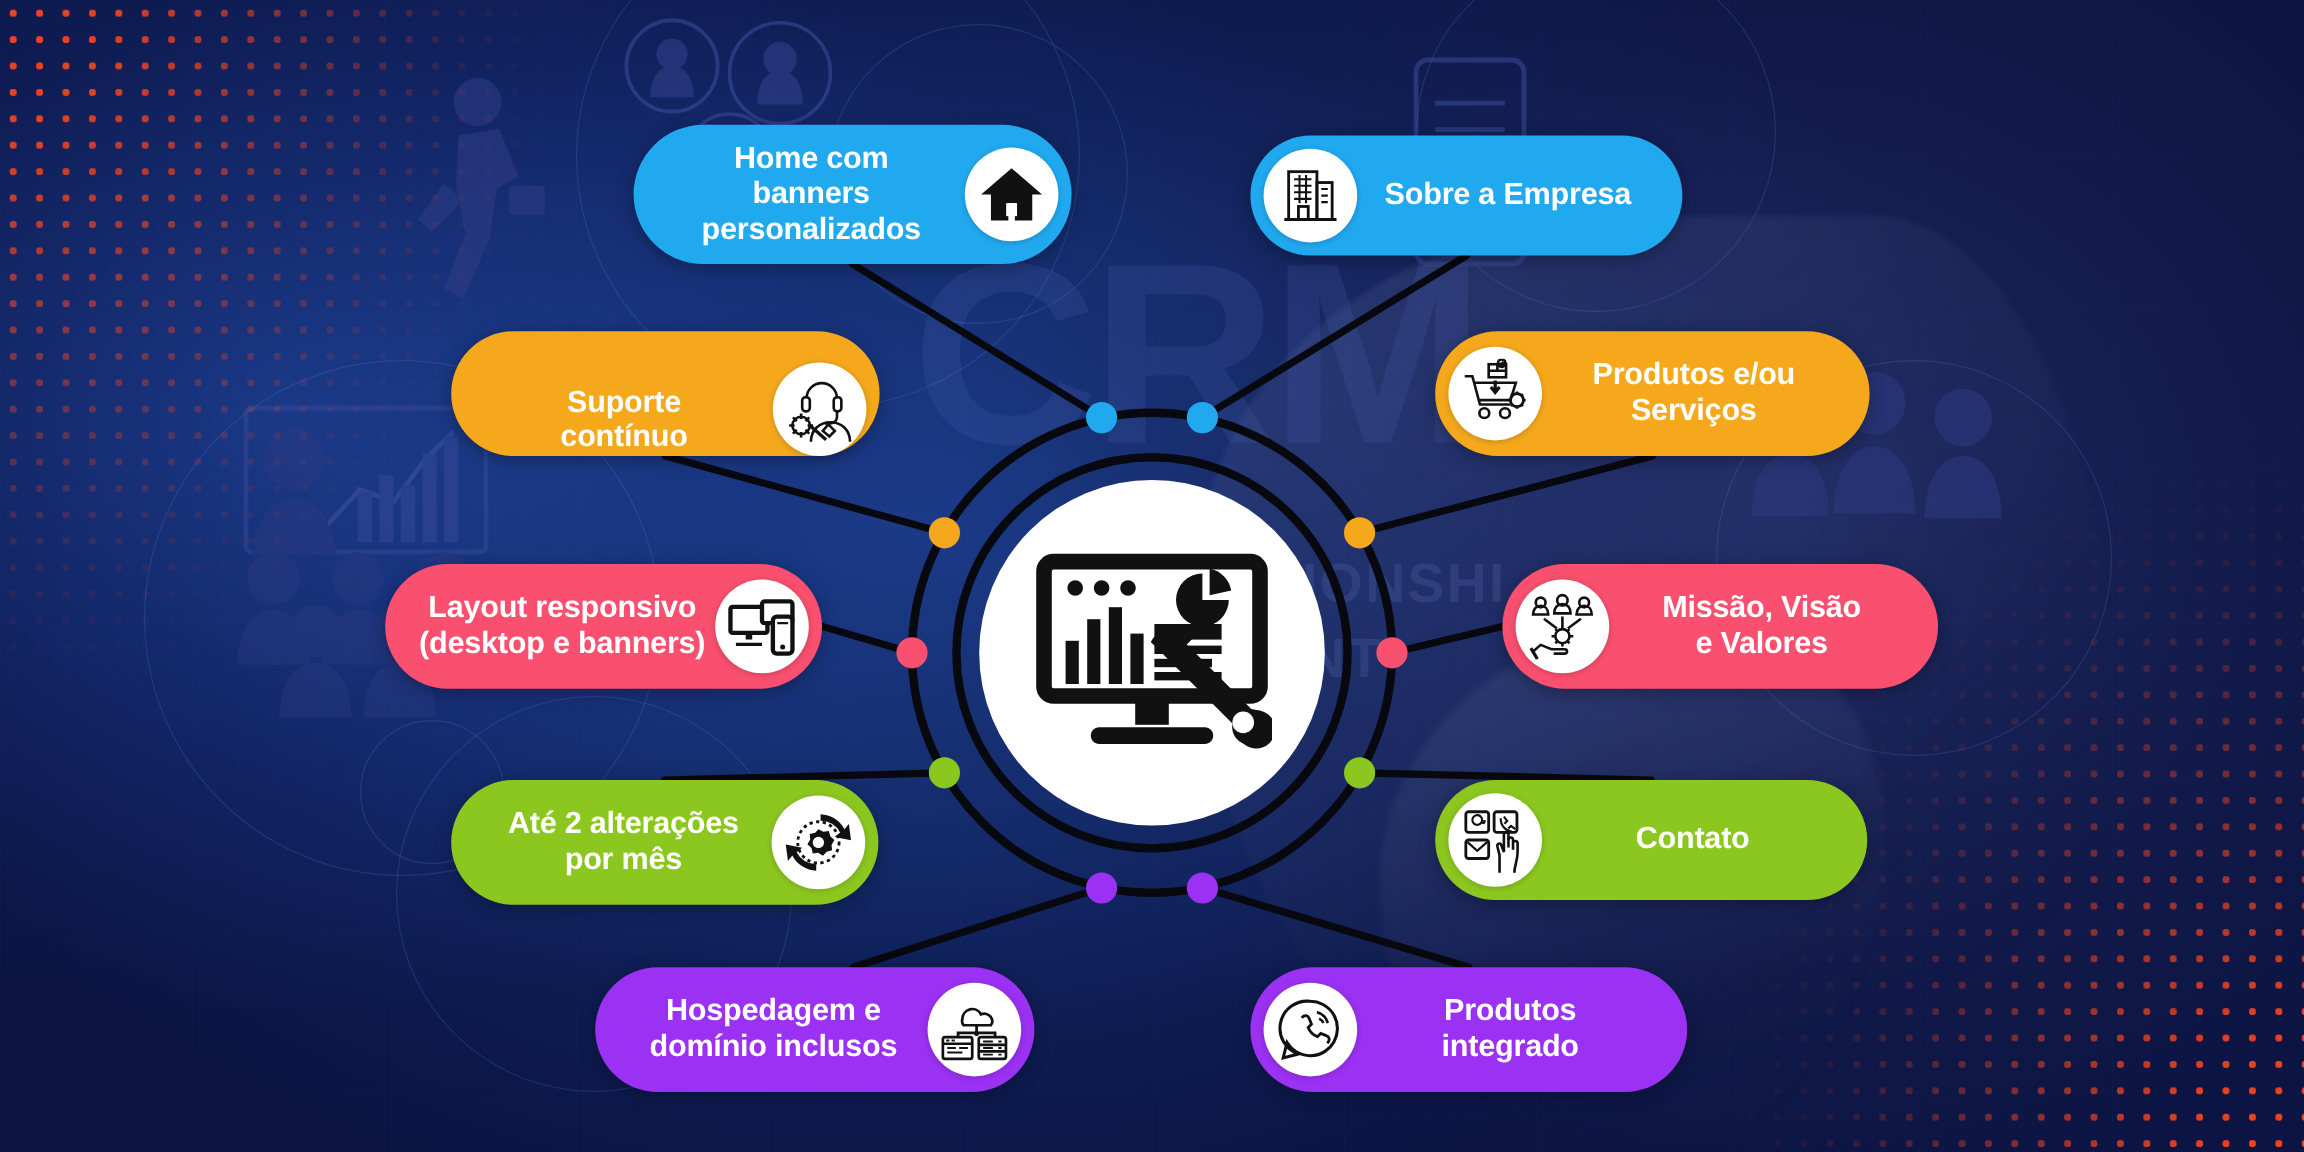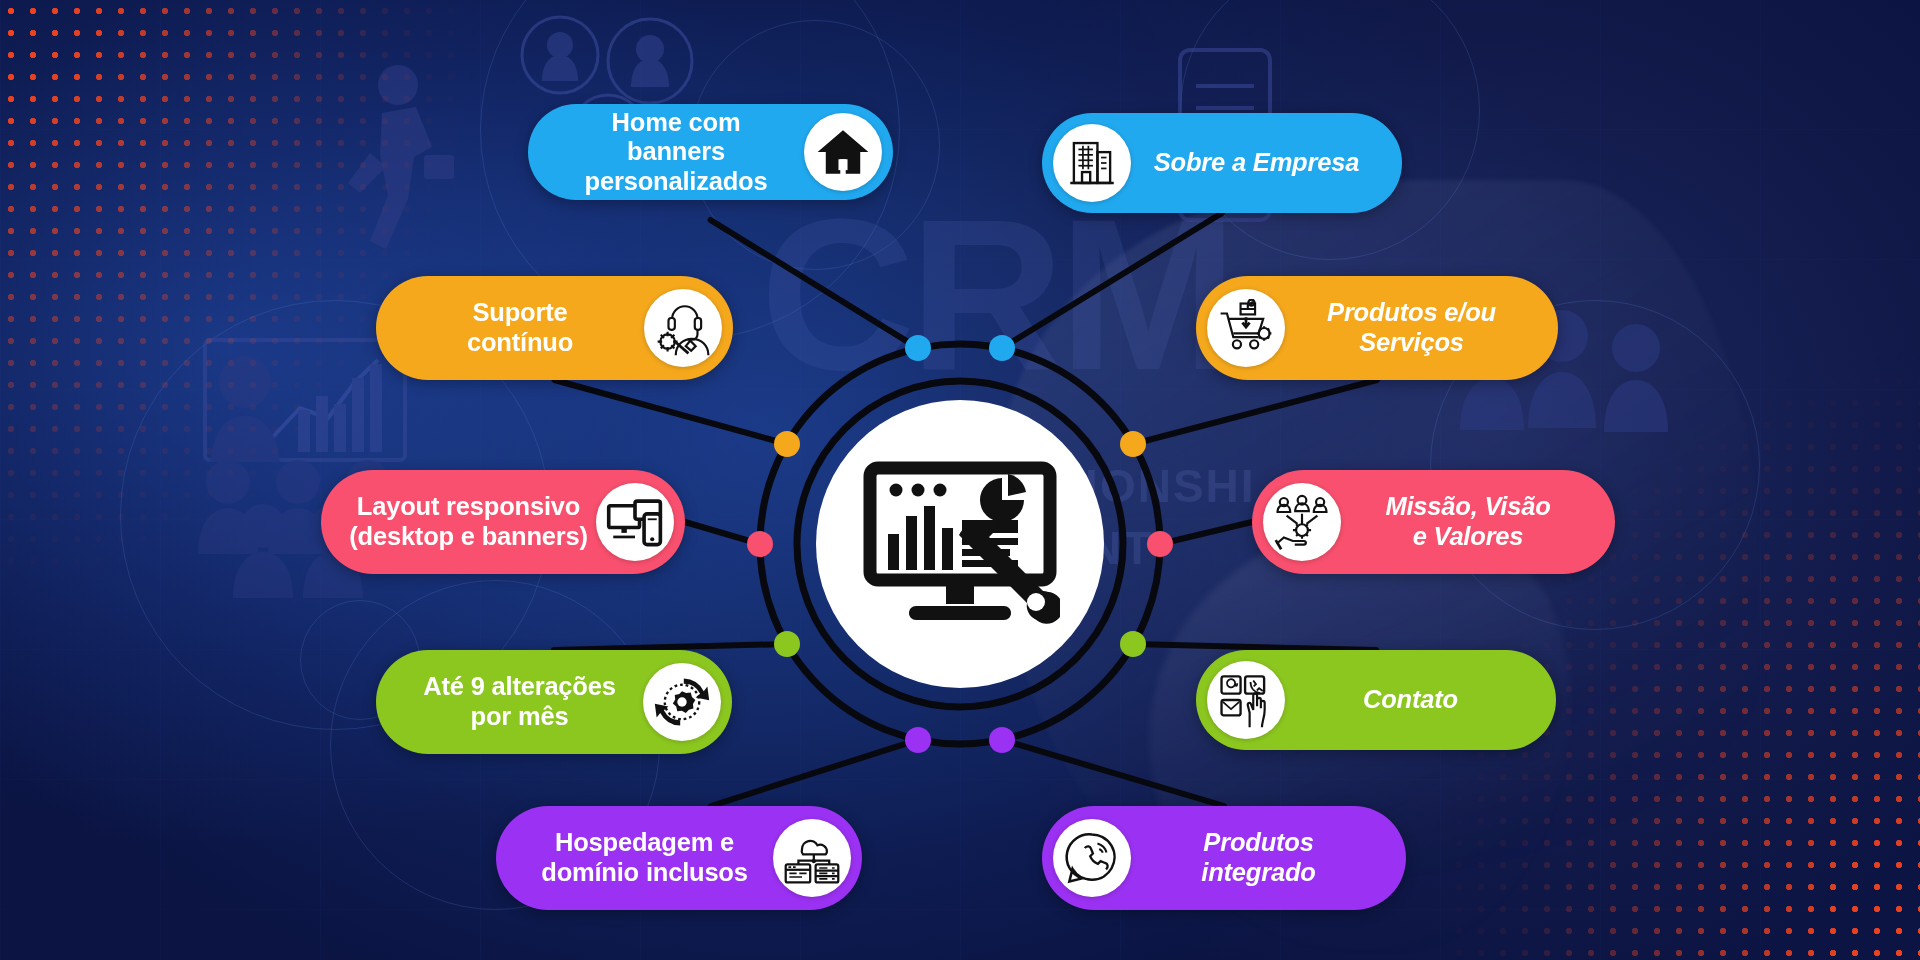--- a/index.html
+++ b/index.html
@@ -102,21 +102,21 @@
   
   .pill {
     position:absolute;
     display:flex; align-items:center;
     border-radius:64px;
     height:100px;
     z-index:8;
     box-shadow:0 3px 14px rgba(0,0,0,.30);
   }
   .pill.two-line { height:104px; }
-  .pill.three-line { height:96px; }
+  .pill.three-line { height:116px; }
   .pill-label {
     color:#ffffff;
     font-size:25.5px;
     font-weight:bold;
     line-height:1.16;
     text-align:center;
     white-space:pre-line;
     flex:1;
     padding:0 6px;
     letter-spacing:-.2px;
@@ -124,21 +124,21 @@
   .pill-icon {
     width:78px; height:78px;
     min-width:78px;
     border-radius:50%;
     background:#fff;
     display:flex; align-items:center; justify-content:center;
     box-shadow:0 1px 5px rgba(0,0,0,.20);
   }
   .pill-icon svg { width:58px; height:58px; display:block; }
   .pill.icon-right { padding:0 11px 0 20px; }
-  .pill.icon-left  { padding:0 20px 0 11px;font-style:italic; }
+  .pill.icon-left  { padding:0 20px 0 11px; }
   .pill.icon-left .pill-icon { order:-1; }
 
   
   .node {
     position:absolute;
     width:26px; height:26px;
     border-radius:50%;
     z-index:7;
   }
 </style>
@@ -332,21 +332,21 @@
               <line x1="28" y1="13" x2="28" y2="39"></line>
       <line x1="42" y1="26" x2="48" y2="26"></line>
               <line x1="42" y1="32" x2="48" y2="32"></line>
       <line x1="42" y1="38" x2="48" y2="38"></line>
     </g>
     <rect x="21" y="42" width="9" height="12"></rect>
             <line x1="8" y1="54" x2="56" y2="54" stroke-width="2.8"></line>
   </svg>
         </div>
       </div>
-      <div class="pill icon-right two-line" style="left: 376px; top: 276px; width: 357px; background: rgb(245, 168, 28);">
+      <div class="pill icon-right two-line" style="left: 376px; top: 276px; width: 357px; background: rgb(245, 168, 28); align-items: flex-end;">
         <div class="pill-label">Suporte
 contínuo</div>
         <div class="pill-icon">
           <svg viewBox="0 0 64 64" fill="none" stroke="#111" stroke-width="2.4">
     <path d="M20 22a14 14 0 0 1 28 0"></path>
             <rect x="16" y="21" width="7" height="13" rx="3"></rect>
     <rect x="45" y="21" width="7" height="13" rx="3"></rect>
             <path d="M48 34v5a6 6 0 0 1-6 6h-5"></path>
     <circle cx="34" cy="45" r="0"></circle>
             <path d="M24 62c0-11 8-18 18-18s18 7 18 18"></path>
@@ -404,21 +404,21 @@
             <path d="M45 21c0-5 3-8 7-8s7 3 7 8z"></path>
     <path d="M15 25l12 9M32 23v9M49 25l-12 9"></path>
     <circle cx="32" cy="41" r="6.5"></circle>
     <path d="M32 31.5v3.5M32 47v3.5M22 41h3.5M38.5 41H42M25.5 34.5l2.5 2.5M36 45l2.5 2.5M38.5 34.5 36 37M28 45l-2.5 2.5"></path>
     <path d="M4 56l8-7 10 4h12c3 0 3 4 0 4H24"></path>
             <path d="M3 52l6 10" stroke-width="3"></path>
   </svg>
         </div>
       </div>
       <div class="pill icon-right two-line" style="left: 376px; top: 650px; width: 356px; background: rgb(140, 199, 32);">
-        <div class="pill-label">Até 9 alterações
+        <div class="pill-label">Até 2 alterações
 por mês</div>
         <div class="pill-icon">
           <svg viewBox="0 0 64 64">
     <path d="M34 6a26 26 0 0 1 22 14l4-5 2 15-15-3 5-4A20 20 0 0 0 34 12z" fill="#111"></path>
     <path d="M30 58a26 26 0 0 1-22-14l-4 5-2-15 15 3-5 4a20 20 0 0 0 18 11z" fill="#111"></path>
     <g fill="none" stroke="#111" stroke-width="2.6" stroke-dasharray="3 3.2">
       <circle cx="32" cy="32" r="19"></circle>
     </g>
     <path d="M32 20l4.6 2.2 5-.6 1.4 4.9 3.7 3.4-2.6 4.4.5 5-5 1.2-3.4 3.7-4.4-2.6-5 .5-1.2-5-3.7-3.4 2.6-4.4-.5-5 5-1.2z" fill="#111"></path>
     <circle cx="32" cy="32" r="5.2" fill="#fff"></circle>

